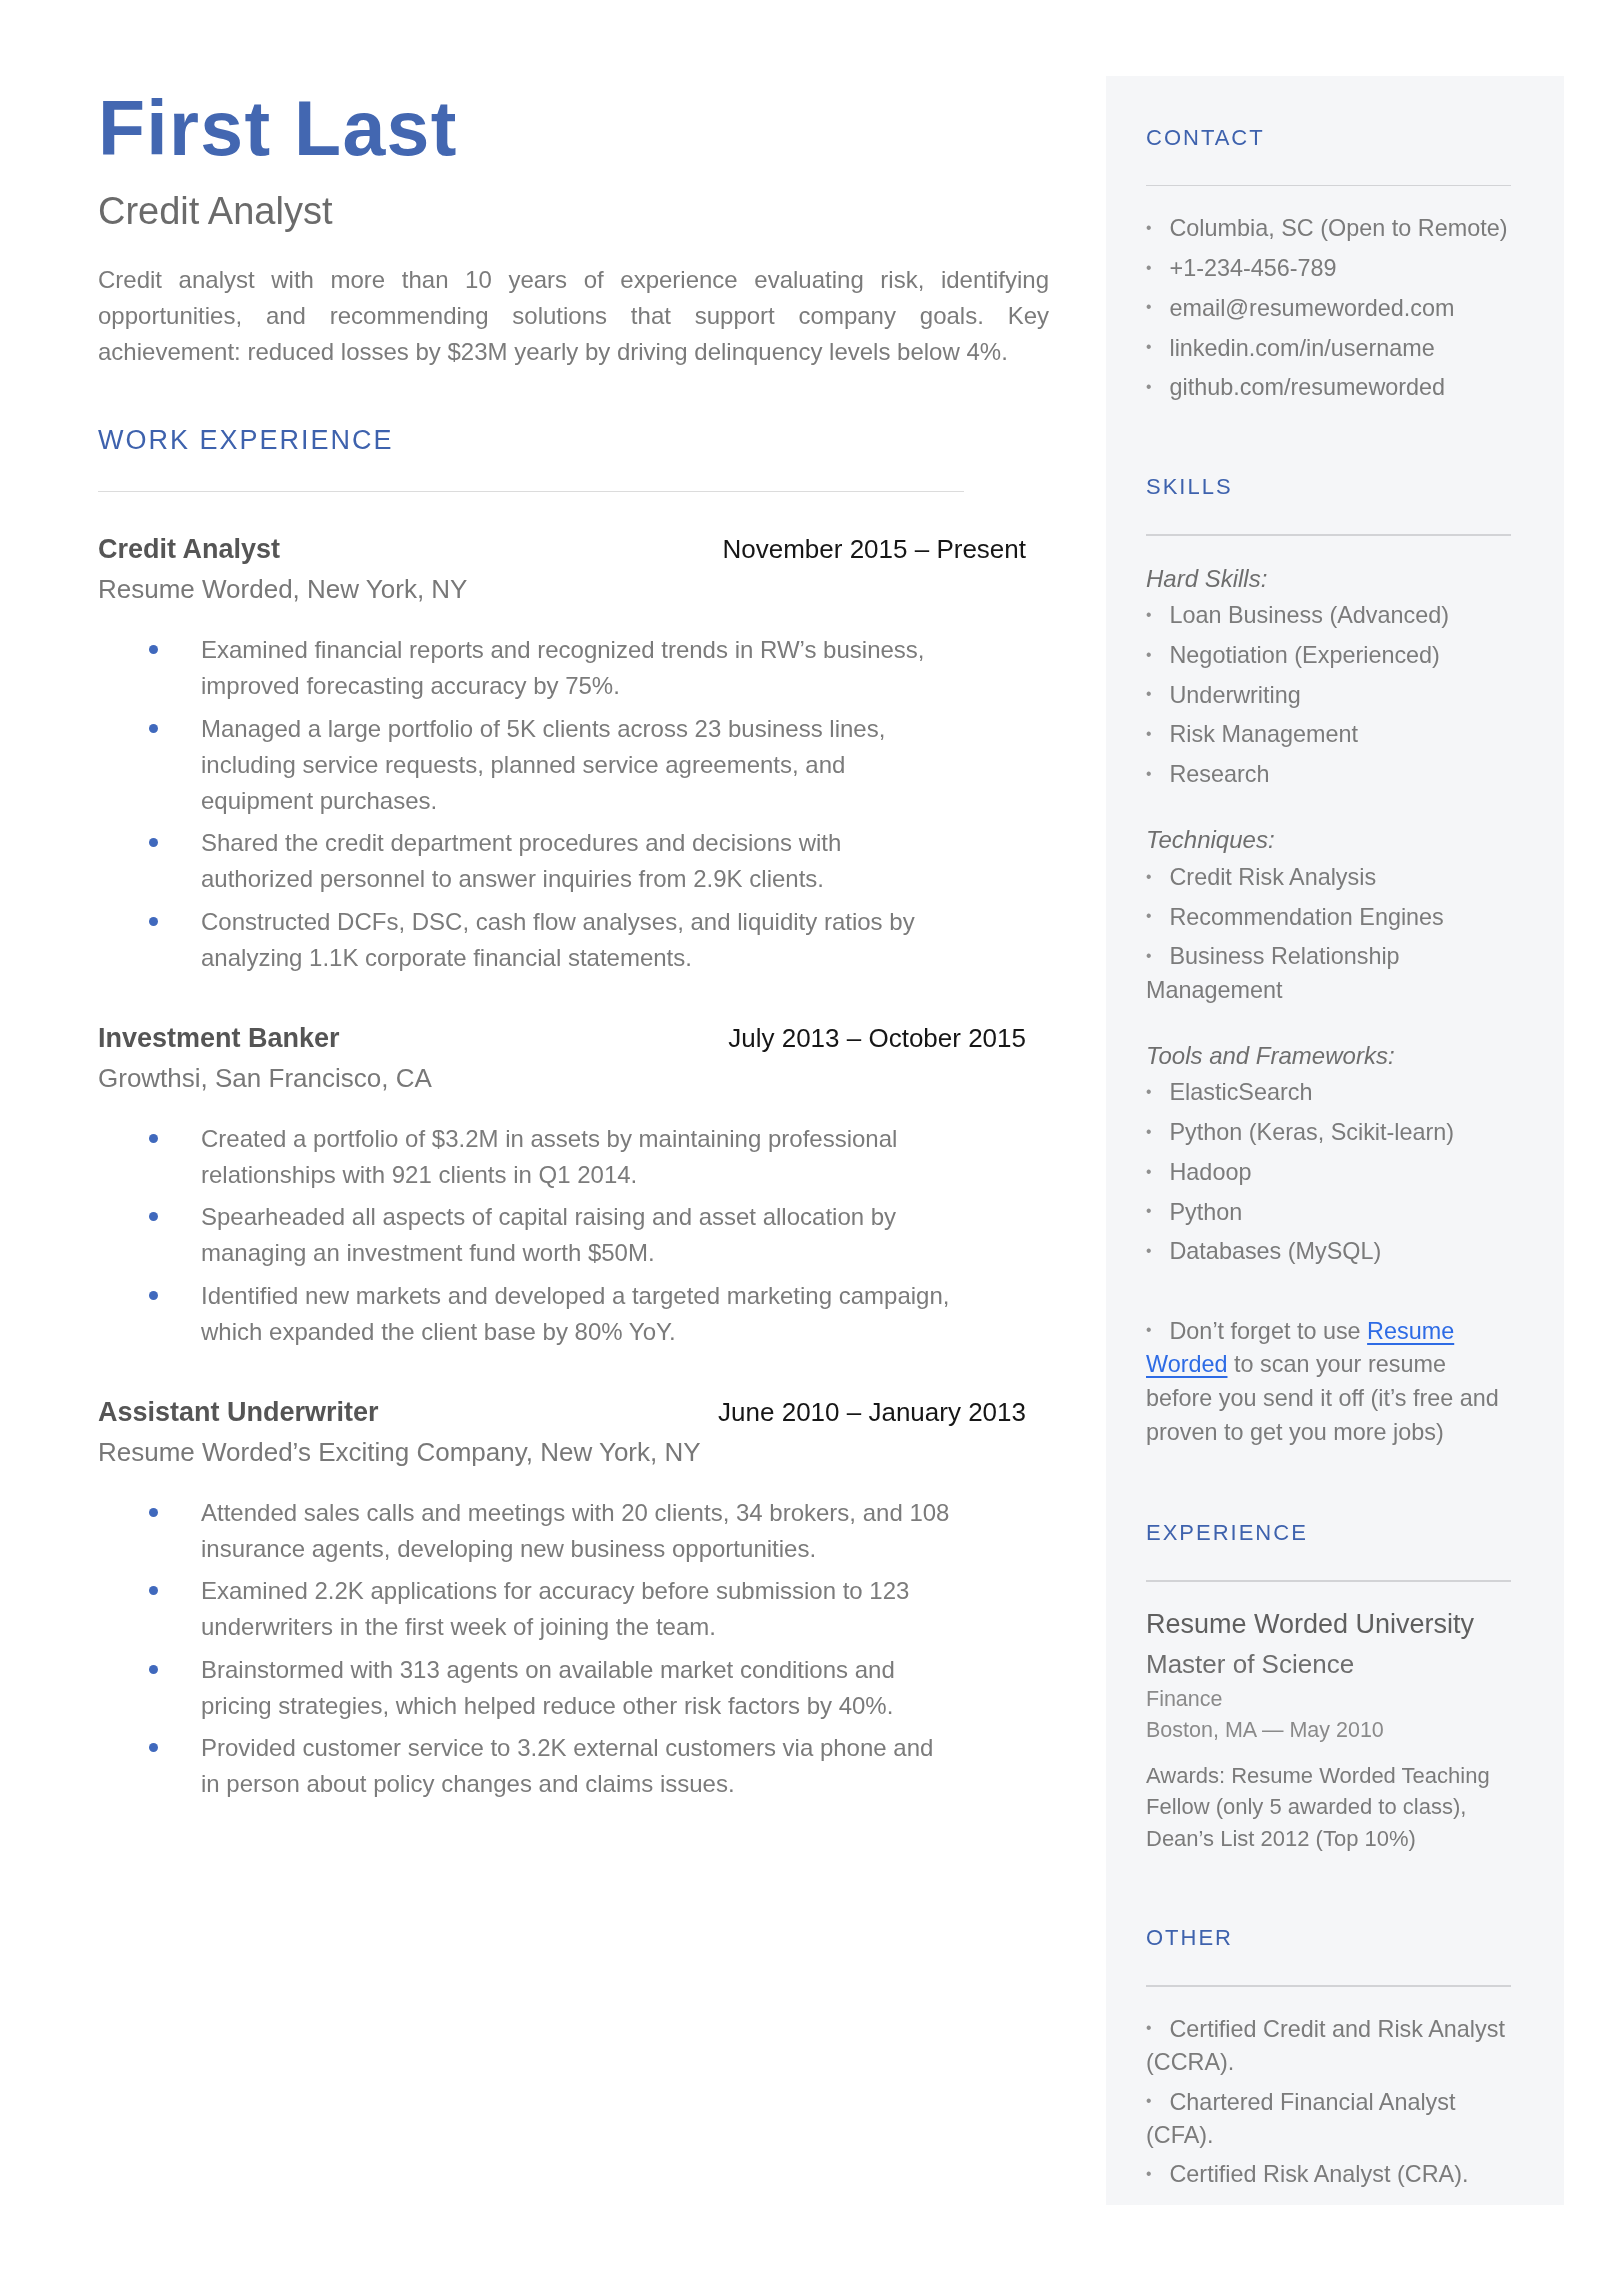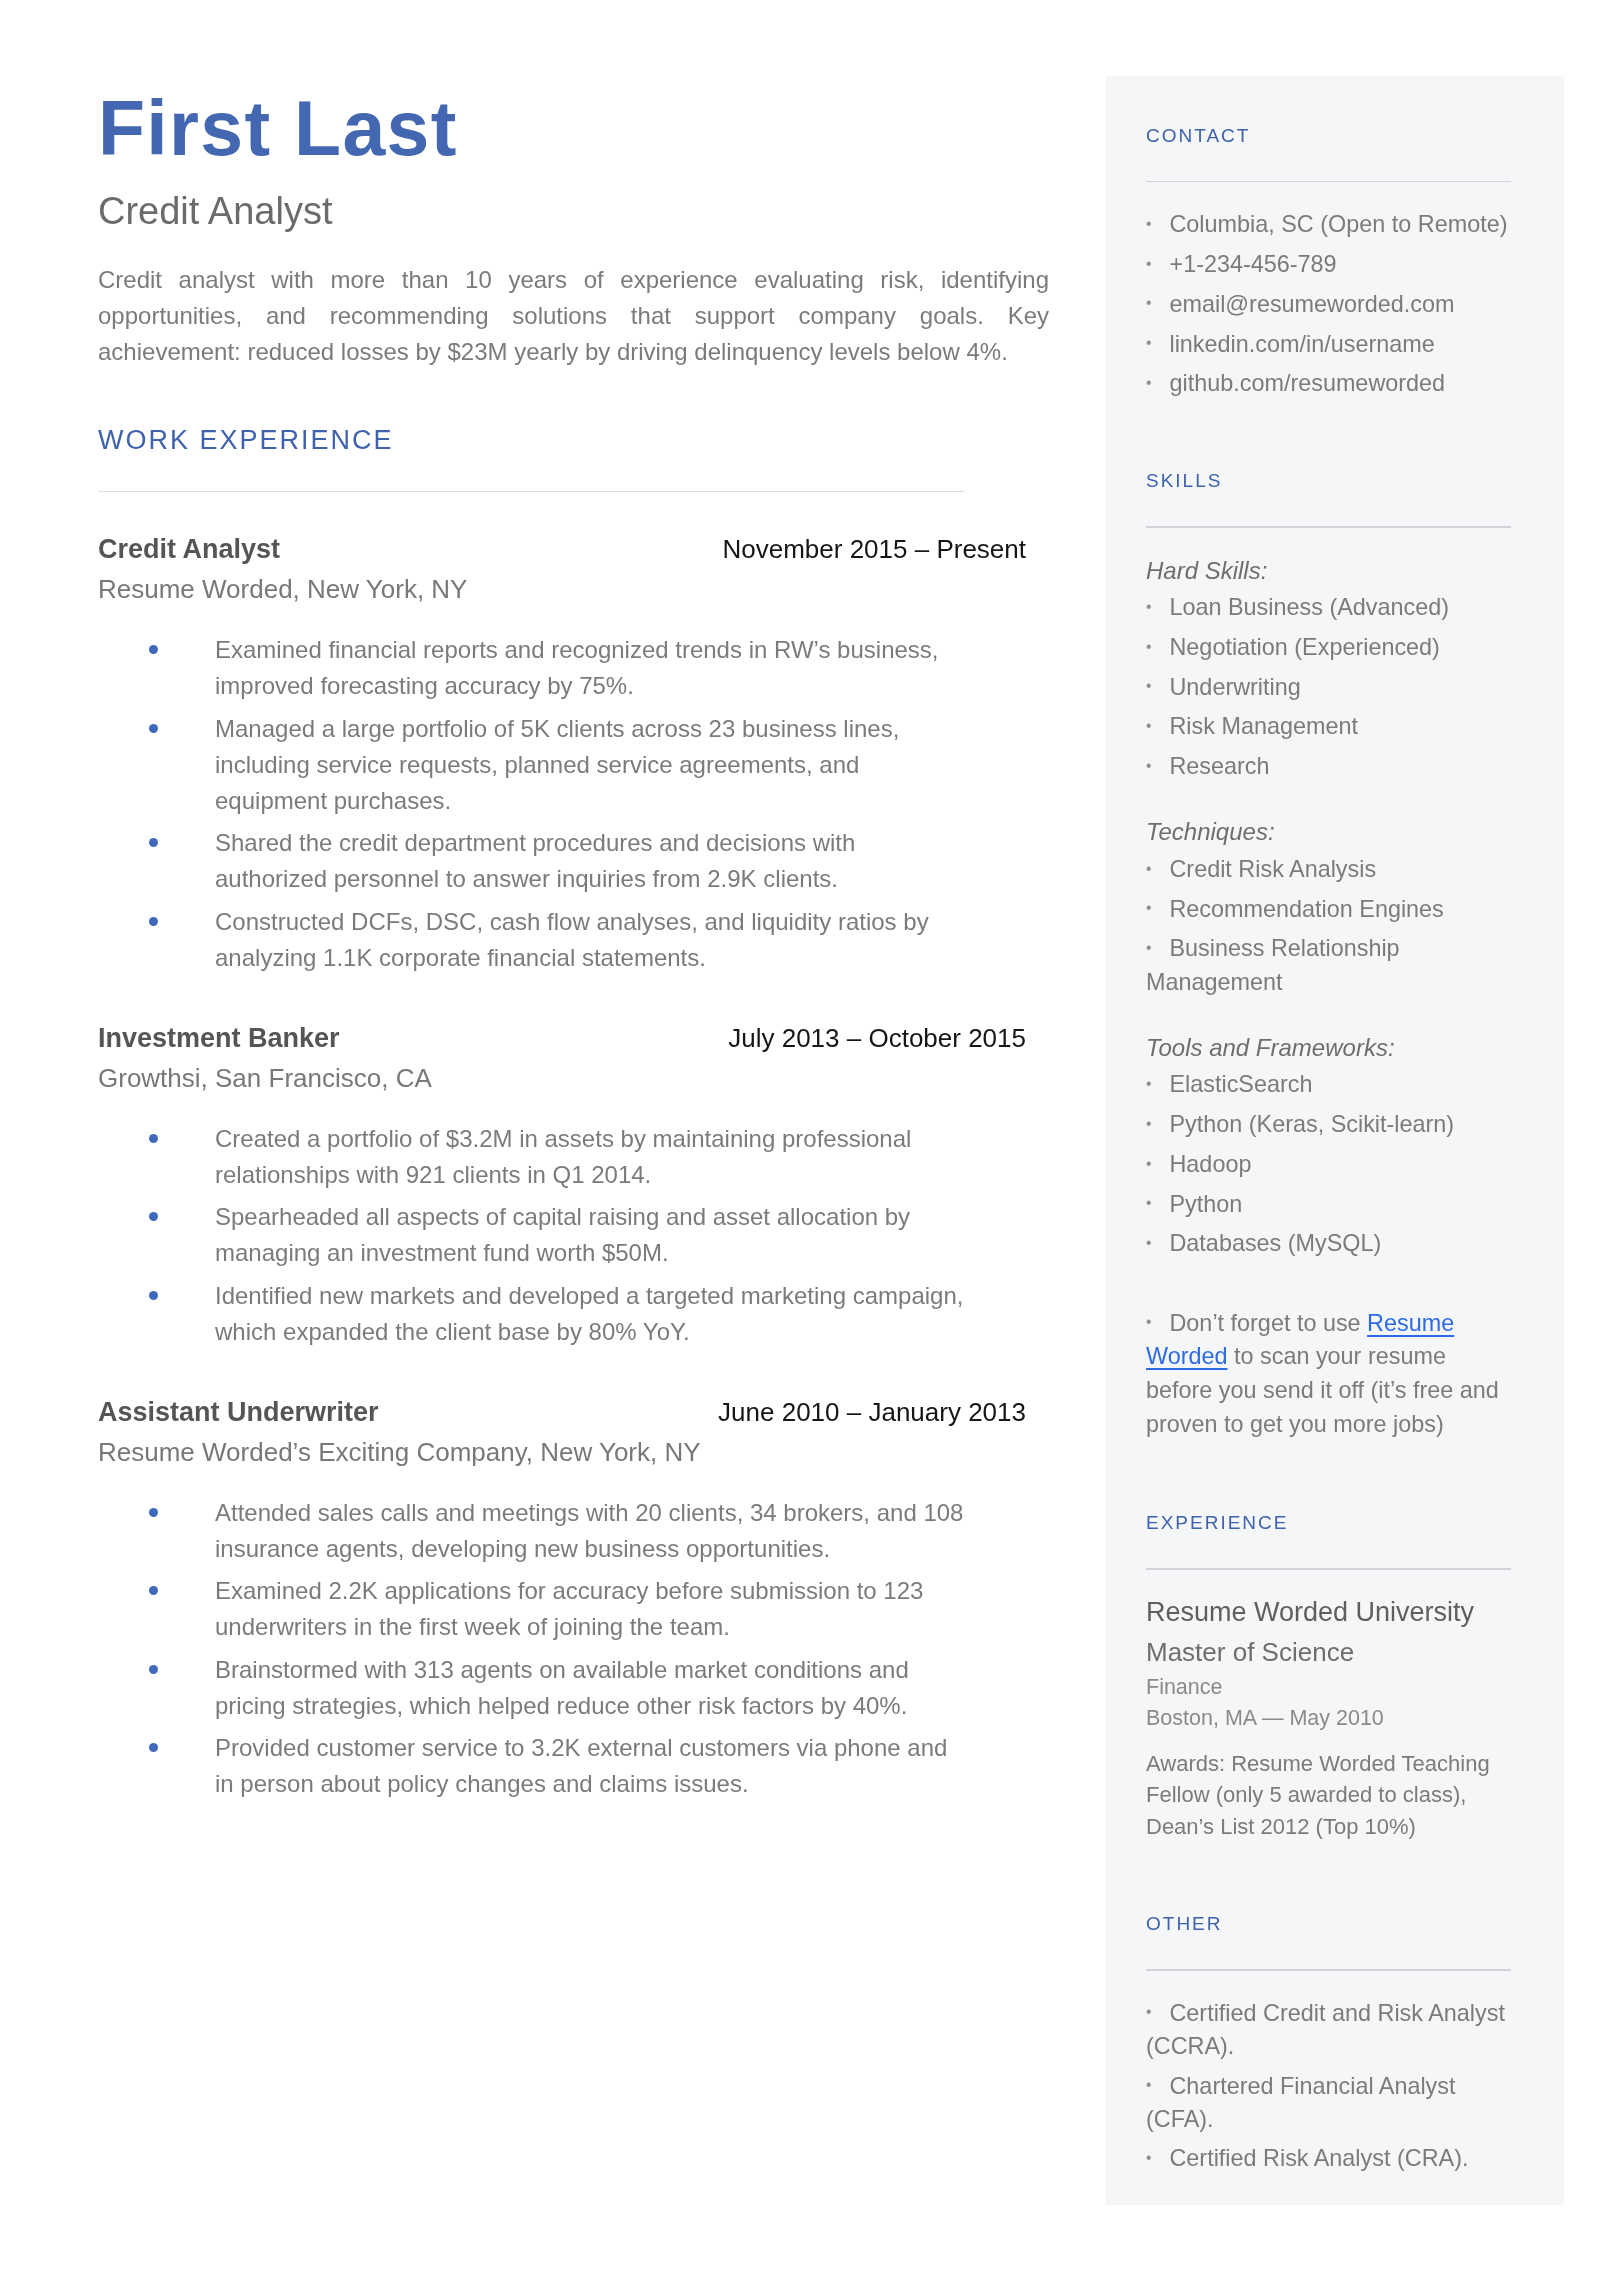--- a/index.html
+++ b/index.html
@@ -10,21 +10,21 @@
   }
 
   
   .sidebar-panel {
     position:absolute; left:1106px; top:76px; width:458px; height:2129px;
     background:#f5f6f8;
   }
   .sidebar-content { position:absolute; left:40px; top:49px; width:365px; }
 
   .side-heading {
-    font-size:19px; color:#3e62ad; letter-spacing:2px; font-weight:400;
+    font-size:22px; color:#3e62ad; letter-spacing:2px; font-weight:400;
     margin:0;
   }
   .side-divider { border:none; height:1.3px; background:#d2d3d6; margin:34px 0 0 0; }
   .side-section { margin-top:70px; }
   .side-section:first-child { margin-top:0; }
 
   .side-list { margin-top:26px; }
   .side-li {
     font-size:23.4px; line-height:1.42; color:#7b7b7b; margin-top:6.5px;
   }
@@ -69,21 +69,21 @@
   .job-dates { font-size:26px; color:#161616; white-space:nowrap; }
   .job-company { font-size:26px; color:#787878; margin-top:9px; }
 
   .bullets { margin:27px 0 0 0; padding:0; list-style:none; }
   .bullets li { display:flex; align-items:flex-start; margin-top:6.5px; }
   .bullets li:first-child { margin-top:0; }
   .bullet-dot {
     flex:0 0 auto; width:9px; height:9px; border-radius:50%;
     background:#4069bd; margin:13px 0 0 51px;
   }
-  .bullet-text { margin-left:57px; font-size:24px; line-height:1.5; color:#7b7b7b; max-width:755px; }
+  .bullet-text { margin-left:43px; font-size:24px; line-height:1.5; color:#7b7b7b; max-width:755px; }
 </style>
 </head>
 <body>
 
 <aside class="sidebar-panel">
   <div class="sidebar-content">
 
     <section class="side-section">
       <h2 class="side-heading">CONTACT</h2>
       <hr class="side-divider">

